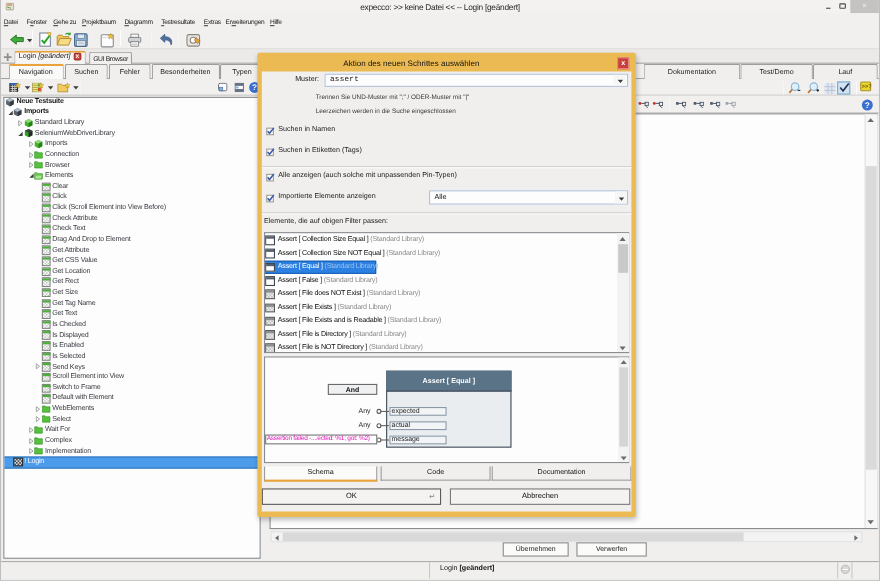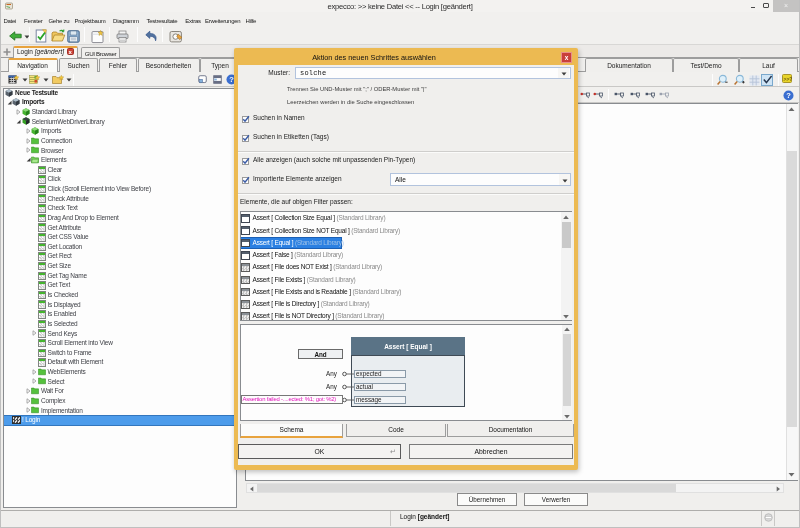--- a/index.html
+++ b/index.html
@@ -370,21 +370,21 @@
 <svg class="ab" style="left:764px;top:513px" width="9" height="9" viewBox="0 0 9 9">
     <circle cx="4.5" cy="4.5" r="3.8" fill="#d8d8d8" stroke="#b0b0b0" stroke-width="0.7"></circle>
     <rect x="1.5" y="3.6" width="6" height="1.8" fill="#fff" stroke="#b0b0b0" stroke-width="0.4"></rect>
   </svg>
 <div class="ab" style="left:234px;top:47.5px;width:344px;height:422px;background:#ecba52;border-radius:2px;box-shadow:1px 2px 5px rgba(0,0,0,0.25)">
     <div class="ab" style="left:0;top:5px;width:280px;text-align:center;font-size:7.3px;color:#111;white-space:nowrap">Aktion des neuen Schrittes auswählen</div>
     <div class="ab" style="left:327px;top:4px;width:11px;height:11px;background:#c9403a;border:1px solid #e8908a;color:#fff;font-size:6.5px;font-weight:bold;text-align:center;line-height:10px">x</div>
     <div class="ab" style="left:4px;top:17.5px;width:336px;height:400px;background:#f0efed">
       <div class="ab" style="left:18px;top:3.5px;width:34px;font-size:6.5px;text-align:right;color:#1a1a1a">Muster:</div>
       <div class="ab" style="left:57px;top:1.5px;width:276px;height:12.5px;background:#fdfdfd;border:1px solid #b2c3dd"></div>
-      <div class="ab" style="left:62px;top:4px;font-size:7px;font-family:'Liberation Mono',monospace;color:#111;letter-spacing:0.2px">solche</div>
+      <div class="ab" style="left:62px;top:4px;font-size:7px;font-family:'Liberation Mono',monospace;color:#111;letter-spacing:0.2px">assert</div>
       <div class="ab" style="left:320px;top:2.5px;width:11px;height:10.5px;background:#f7f6f4"></div>
       <svg class="ab" style="left:323px;top:6.5px" width="6" height="4" viewBox="0 0 6 4">
         <path d="M0.5 0.5 3 3.4 5.5 0.5Z" fill="#3c3c3c"></path>
       </svg>
       <div class="ab" style="left:49px;top:21px;font-size:5.8px;color:#3a3a3a;white-space:nowrap">Trennen Sie UND-Muster mit ";" / ODER-Muster mit "|"</div>
       <div class="ab" style="left:49px;top:34px;font-size:5.8px;color:#3a3a3a;white-space:nowrap">Leerzeichen werden in die Suche eingeschlossen</div>
       <div class="ab" style="left:3.5px;top:50.5px;width:7px;height:7px;background:#fdfdfd;border:1px solid #9a9a9a"></div>
       <svg class="ab" style="left:4.0px;top:50.0px" width="8" height="8" viewBox="0 0 9 9">
         <path d="M1.4 4.8 3.4 7 7.8 1.4" fill="none" stroke="#3a5ba5" stroke-width="1.6"></path>
       </svg>

